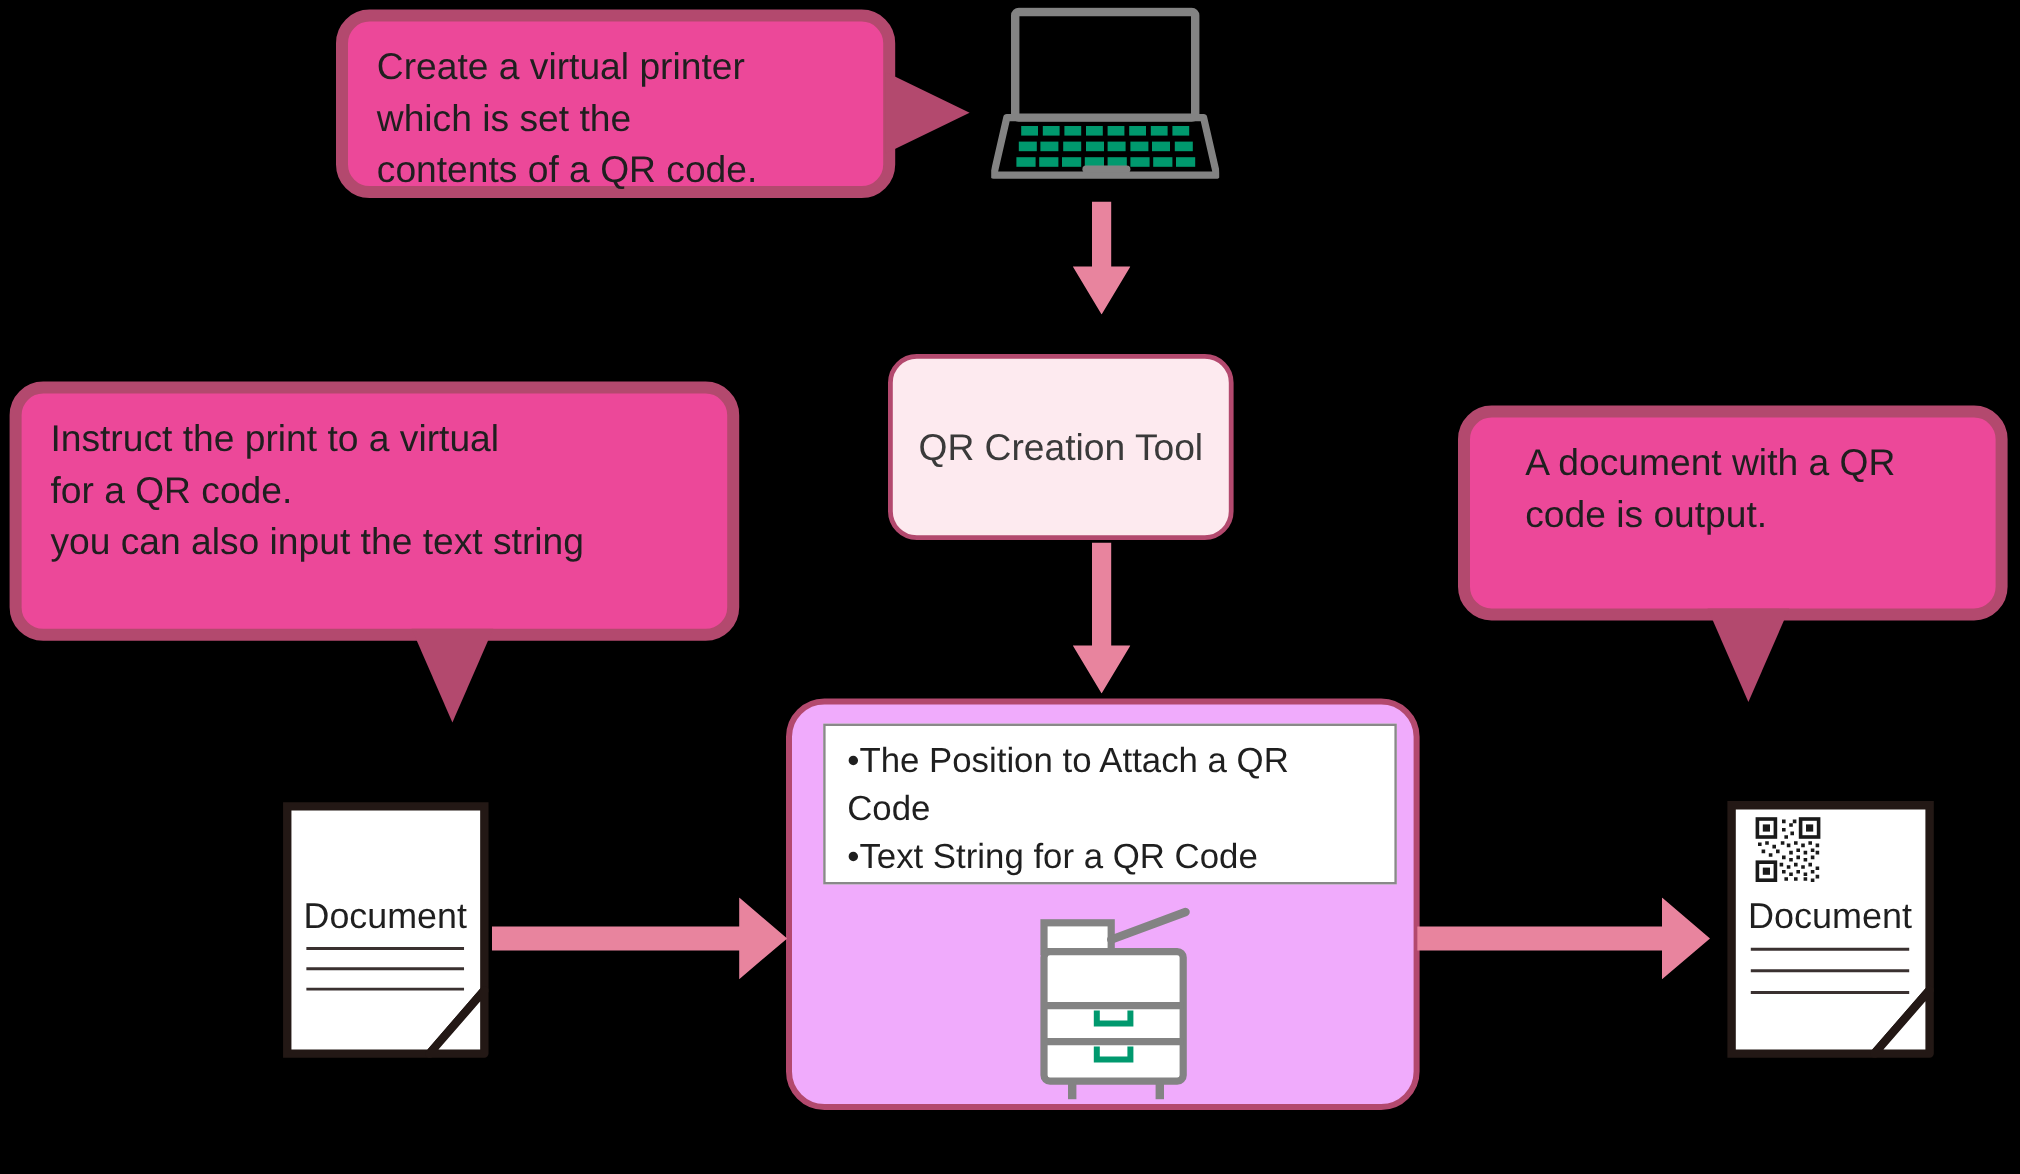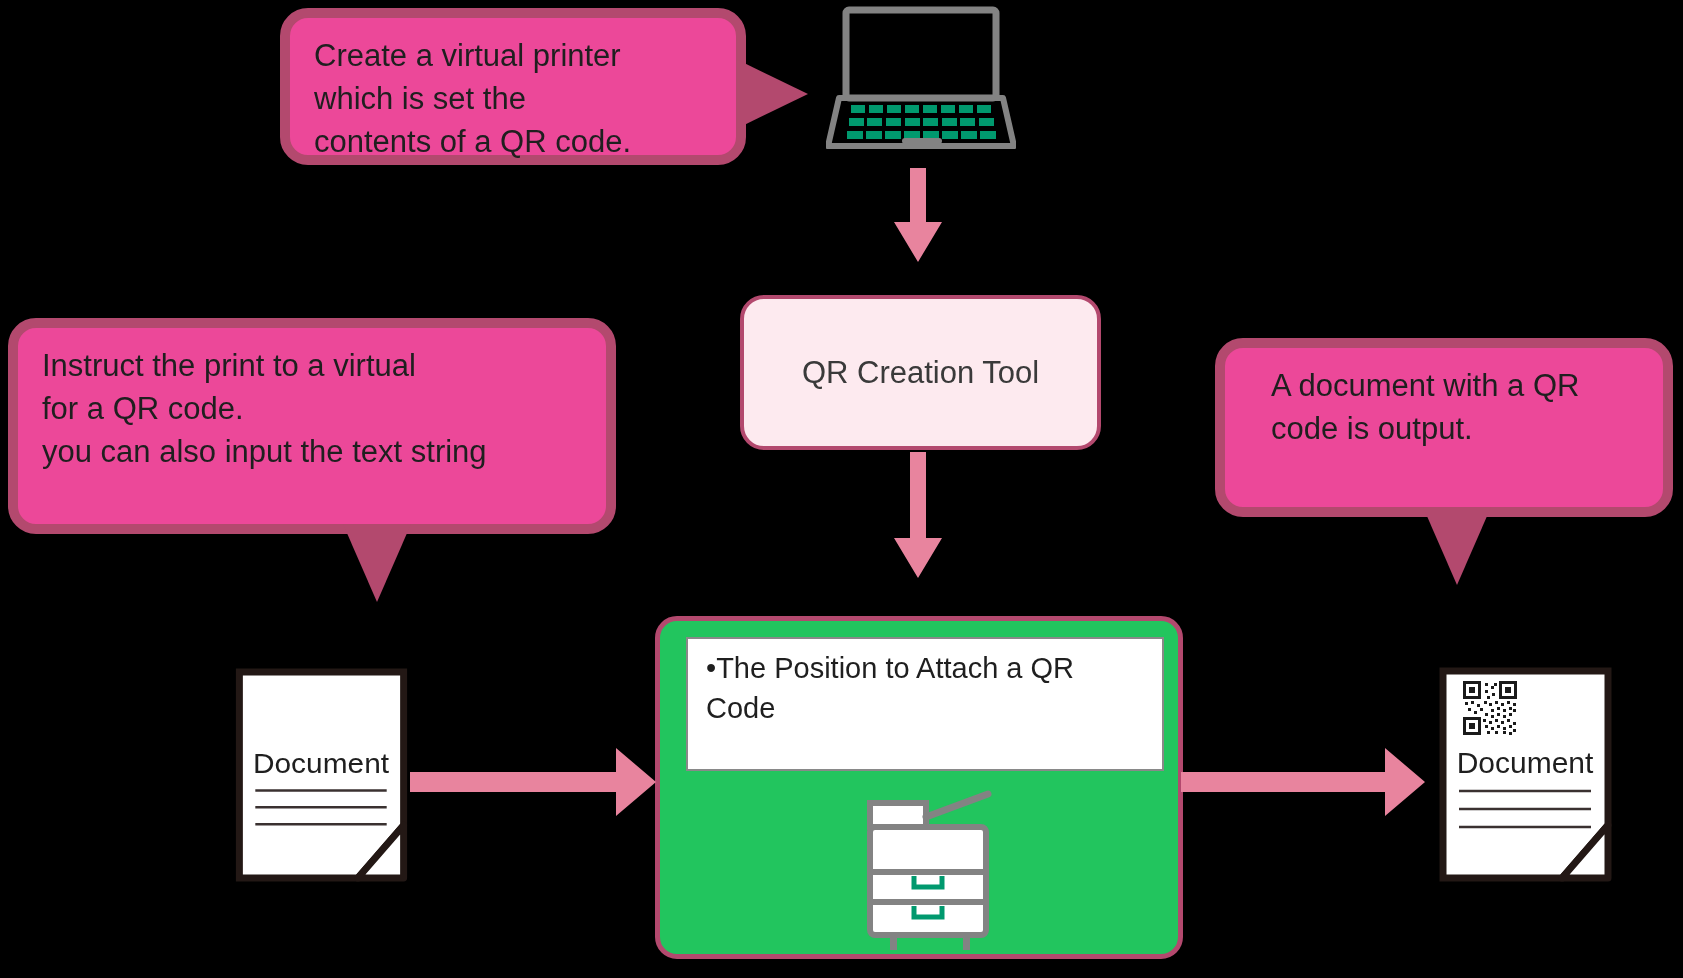--- a/index.html
+++ b/index.html
@@ -26,21 +26,21 @@
   .tail-right{border-top:34px solid transparent;border-bottom:34px solid transparent;border-left:70px solid var(--accent-dark);}
   .tail-down{border-left:34px solid transparent;border-right:34px solid transparent;border-top:78px solid var(--accent-dark);}
   .node-box{
     position:absolute;box-sizing:border-box;border:4px solid var(--accent-dark);
     border-radius:24px;background:var(--box-fill);
     display:flex;align-items:center;justify-content:center;
   }
   .node-box .label{font-size:31px;color:#3a3a3a;}
   .process-box{
     position:absolute;box-sizing:border-box;border:5px solid var(--accent-dark);
-    border-radius:22px;background:#22c55e;margin-top:34px;
+    border-radius:32px;background:#f0abfc;
   }
   .param-rect{
     position:absolute;left:26px;top:16px;width:478px;height:134px;box-sizing:border-box;
     border:2px solid #898989;background:#fff;padding:9px 18px;
   }
   .param-rect .line{font-size:29px;line-height:40px;}
   .abs{position:absolute;}
   svg{display:block;}
   svg text{font-family:"Liberation Sans","DejaVu Sans",sans-serif;}
 </style>
@@ -87,21 +87,21 @@
         <rect x="135" y="125" width="16" height="8"></rect>
         <rect x="154" y="125" width="16" height="8"></rect>
     </g>
     <rect x="76" y="132" width="40" height="6" rx="3" fill="var(--icon-gray)"></rect>
   </svg>
 
   <svg class="abs" style="left:894px;top:168px;" width="48" height="94" viewBox="0 0 48 94">
     <polygon points="16,0 32,0 32,54 48,54 24,94 0,54 16,54" fill="var(--accent-light)"></polygon>
   </svg>
 
-  <div class="node-box" style="left:740px;top:295px;width:361px;height:155px;">
+  <div class="node-box" style="left:740px;top:295px;width:288px;height:155px;">
     <div class="label">QR Creation Tool</div>
   </div>
 
   <svg class="abs" style="left:894px;top:452px;" width="48" height="126" viewBox="0 0 48 126">
     <polygon points="16,0 32,0 32,86 48,86 24,126 0,86 16,86" fill="var(--accent-light)"></polygon>
   </svg>
 
   <div class="bubble" style="left:8px;top:318px;width:608px;height:216px;">
     <div class="txt" style="">
       <div class="line">Instruct the print to a virtual</div>
@@ -116,20 +116,21 @@
       <div class="line">A document with a QR</div>
       <div class="line">code is output.</div>
     </div>
   </div>
   <div class="tail tail-down" style="left:1423px;top:507px;"></div>
 
   <div class="process-box" style="left:655px;top:582px;width:528px;height:343px;">
     <div class="param-rect">
       <div class="line">•The Position to Attach a QR</div>
       <div class="line">Code</div>
+      <div class="line">•Text String for a QR Code</div>
     </div>
 
     <svg class="abs" style="left:190px;top:160px;" width="175" height="172" viewBox="0 0 175 172">
       <rect x="20" y="22" width="56" height="24" fill="#fff" stroke="var(--icon-gray)" stroke-width="6"></rect>
       <line x1="76" y1="36" x2="138" y2="13" stroke="var(--icon-gray)" stroke-width="7" stroke-linecap="round"></line>
       <rect x="20" y="46" width="116" height="108" rx="5" fill="#fff" stroke="var(--icon-gray)" stroke-width="6"></rect>
       <line x1="20" y1="91" x2="136" y2="91" stroke="var(--icon-gray)" stroke-width="6"></line>
       <line x1="20" y1="121" x2="136" y2="121" stroke="var(--icon-gray)" stroke-width="6"></line>
       <path d="M64,95 V106 H92 V95" fill="none" stroke="var(--icon-green)" stroke-width="5"></path>
       <path d="M64,125 V136 H92 V125" fill="none" stroke="var(--icon-green)" stroke-width="5"></path>

